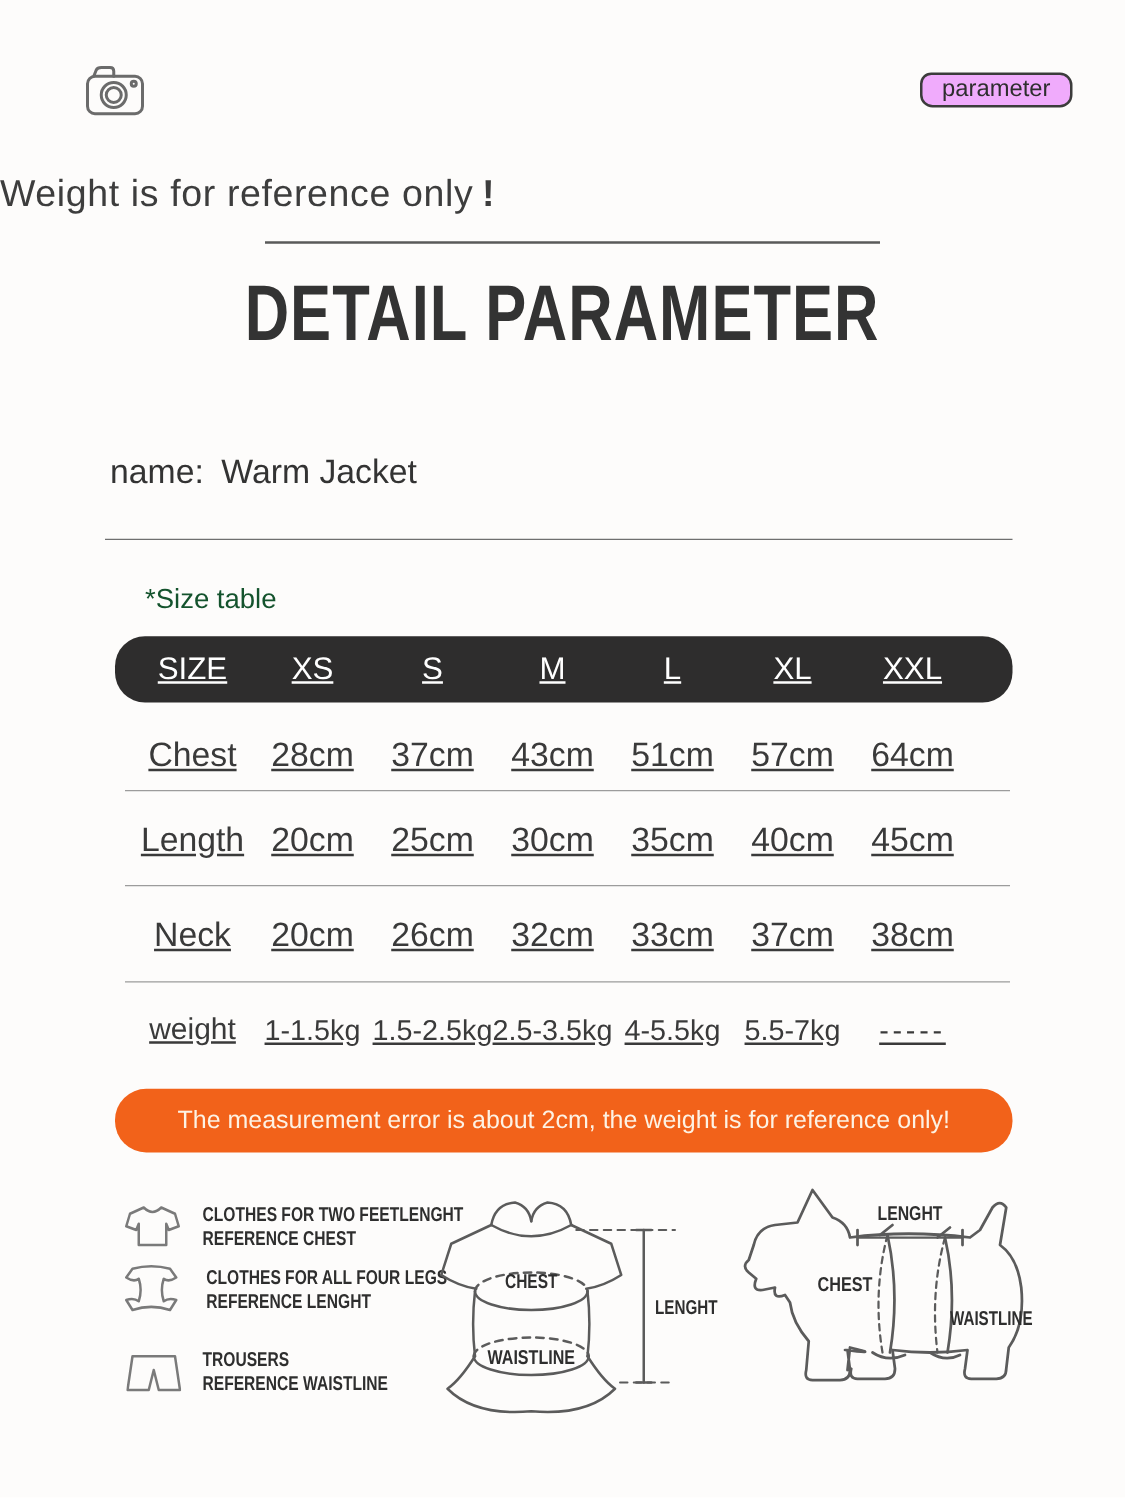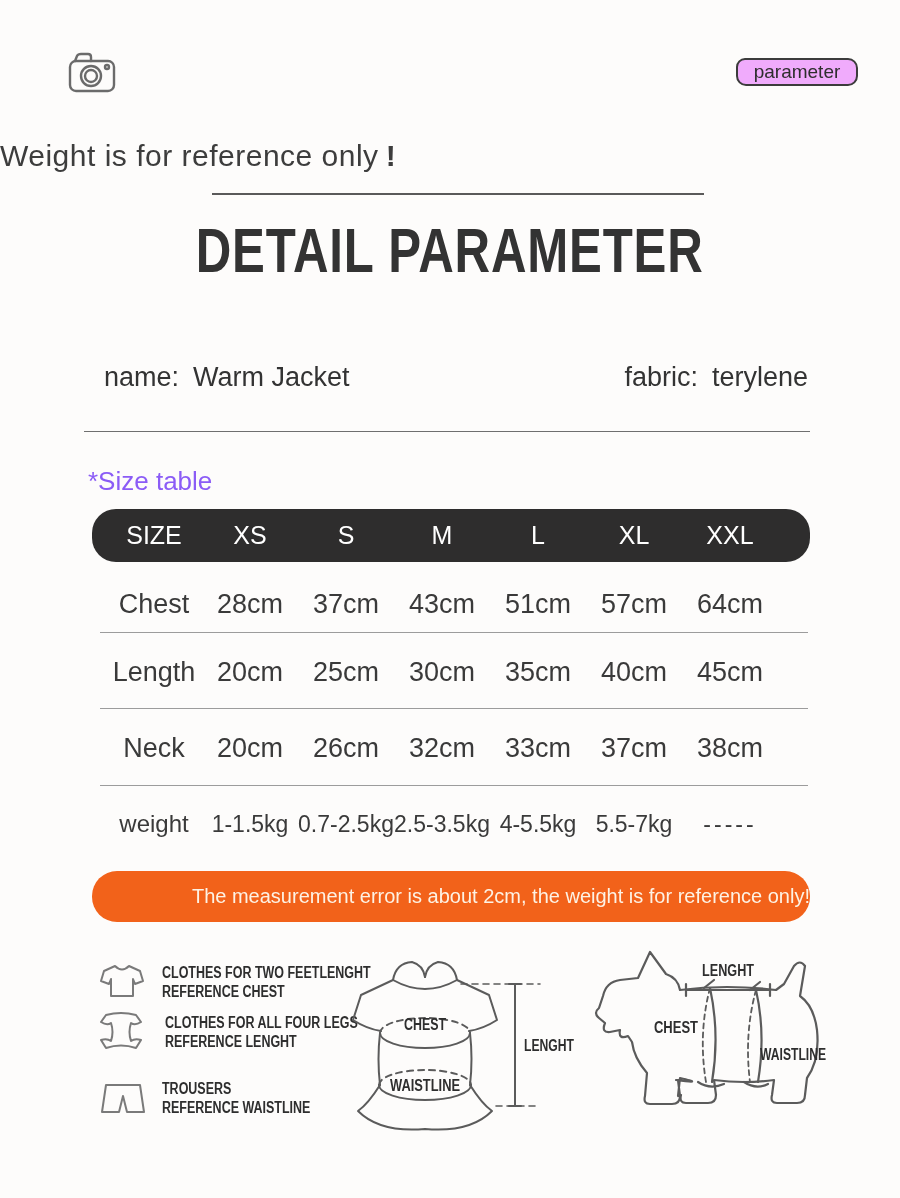--- a/index.html
+++ b/index.html
@@ -26,40 +26,40 @@
     font-size:30px; color:#3d3d3d; letter-spacing:0.5px; }
   .subtitle .excl { font-weight:bold; margin-left:7px; }
   .subtitle-line { left:212px; top:193px; width:492px; height:2px; background:#5a5a5a; }
   .title { left:0; top:216px; width:900px; text-align:center;
     font-size:60px; font-weight:bold; color:#333; }
   .title .cond { display:inline-block; transform:scale(0.82,1.05); transform-origin:center; letter-spacing:1px; white-space:nowrap; }
 
   
   .product-row { left:0; top:362px; width:900px; padding:0 92px 0 88px;
     display:flex; justify-content:space-between; font-size:27px; color:#333; }
-  .product-row .lbl { margin-right:14px;margin-left:16px; }
+  .product-row .lbl { margin-right:14px; }
   .rule1 { left:84px; top:431px; width:726px; height:0; border-top:1.5px solid #6f6f6f; }
 
   
-  .size-caption { left:88px; top:466px; font-size:26px; color:#8b5cf6; }
-  .tgrid { display:grid; grid-template-columns:repeat(7,96px); padding-left:14px; align-items:center; }
+  .size-caption { left:116px; top:466px; font-size:22px; color:#14532d; }
+  .tgrid { display:grid; grid-template-columns:repeat(7,96px); padding-left:14px; align-items:center;text-decoration:underline; }
   .thead { left:92px; top:509px; width:718px; height:53px; border-radius:24px;
     background:#2e2d2d; color:#fff; font-size:25px; font-weight:500; }
   .thead span { text-align:center; }
   .trow { left:92px; top:0; width:718px; height:36px; font-size:27px; }
   .trow span { text-align:center; white-space:nowrap; }
   .trow .rl { font-size:27px; }
   .trow.small { font-size:23px; }
   .trow.small .rl { font-size:24px; }
   .trow.small .dashes { letter-spacing:3px; }
   .divider { left:100px; width:708px; height:0; border-top:1px solid #9c9c9c; }
 
   
   .banner { left:92px; top:871px; width:718px; height:51px; border-radius:25px;
-    background:#f2621a; color:#fdf2e4; display:flex; align-items:center; justify-content:flex-end;
+    background:#f2621a; color:#fdf2e4; display:flex; align-items:center; justify-content:center;
     font-size:20px; }
 
   
   .leg-text { color:#2e2e2e; font-size:16px; font-weight:bold; line-height:19px; }
   .cnd { display:inline-block; transform:scaleX(0.78); transform-origin:0 50%; white-space:nowrap; }
   .leg1-icon { left:99px;  top:962px; }
   .leg2-icon { left:98px;  top:1010px; }
   .leg3-icon { left:101px; top:1082px; }
   .leg1-text { left:162px; top:963px;text-decoration:underline; }
   .leg2-text { left:165px; top:1013px; }
@@ -91,23 +91,20 @@
   </div>
   <div class="abs subtitle-line"></div>
   <h1 class="abs title">
     <span class="cond">DETAIL PARAMETER</span>
   </h1>
 
   <div class="abs product-row">
     <div>
       <span class="lbl">name:</span><span class="val">Warm Jacket</span>
     </div>
-    <div>
-      <span class="lbl">fabric:</span><span class="val">terylene</span>
-    </div>
   </div>
   <div class="abs rule1"></div>
 
   <div class="abs size-caption">*Size table</div>
 
   <div class="abs thead tgrid">
     <span>SIZE</span>
     <span>XS</span>
     <span>S</span>
     <span>M</span>
@@ -145,21 +142,21 @@
     <span>32cm</span>
     <span>33cm</span>
     <span>37cm</span>
     <span>38cm</span>
   </div>
   <div class="abs divider" style="top:785px"></div>
 
   <div class="abs trow tgrid small" style="top:806px">
     <span class="rl">weight</span>
     <span>1-1.5kg</span>
-    <span>0.7-2.5kg</span>
+    <span>1.5-2.5kg</span>
     <span>2.5-3.5kg</span>
     <span>4-5.5kg</span>
     <span>5.5-7kg</span>
     <span class="dashes">-----</span>
   </div>
 
   <div class="abs banner">
     <span>The measurement error is about 2cm, the weight is for reference only!</span>
   </div>
 

